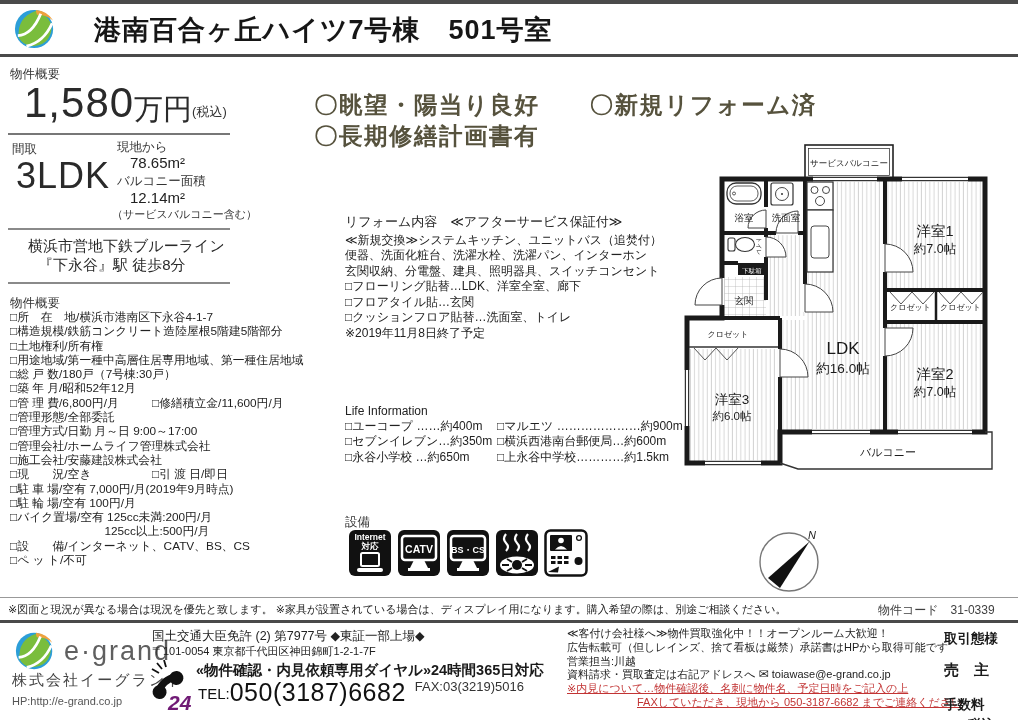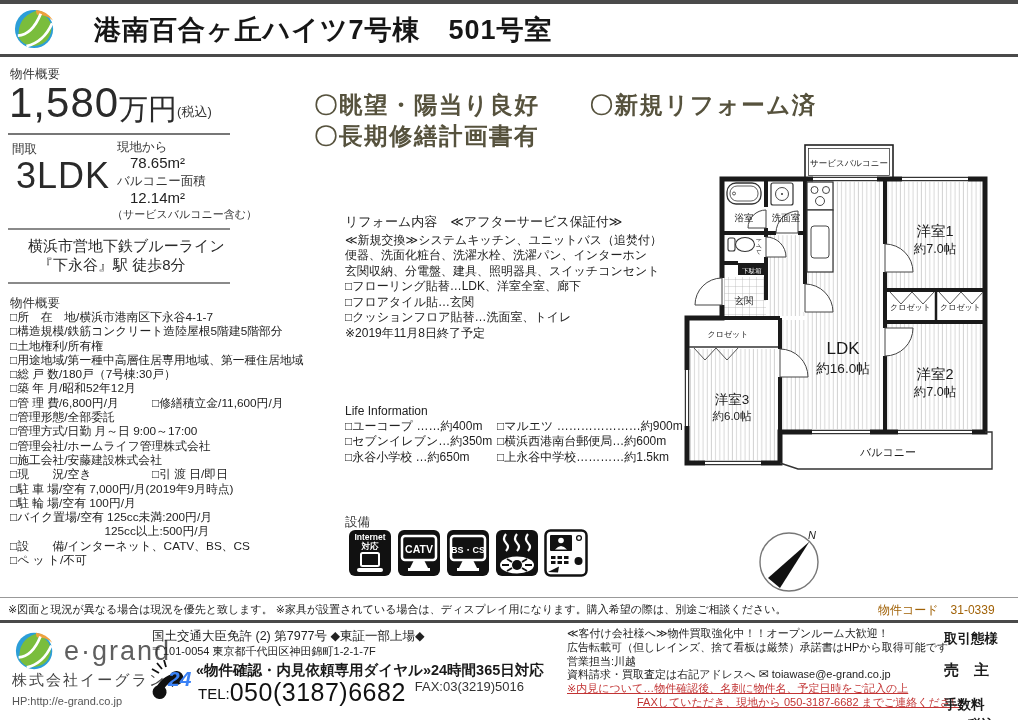--- a/index.html
+++ b/index.html
@@ -3,49 +3,49 @@
 <meta charset="utf-8">
 <style>
   * { margin:0; padding:0; box-sizing:border-box; }
   body { font-family:"Liberation Sans","DejaVu Sans",sans-serif; background:#e8e8e8; }
   .page { position:relative; width:1018px; height:720px; background:#fff; overflow:hidden; color:#222; margin:0 auto; }
   .abs { position:absolute; }
   .top-line { position:absolute; left:0; top:0; width:1018px; height:4px; background:#4a4a4a; }
   .header-line { position:absolute; left:0; top:54px; width:1018px; height:3px; background:#4a4a4a; }
   .title { position:absolute; left:94px; top:12px; font-size:27px; font-weight:bold; letter-spacing:1px; color:#161616; white-space:nowrap; }
   .small-label { font-size:12.5px; color:#333; }
-  .price-line { position:absolute; left:9px; top:82px; display:flex; align-items:flex-end; white-space:nowrap; }
+  .price-line { position:absolute; left:24px; top:82px; display:flex; align-items:flex-end; white-space:nowrap; }
   .price-num { font-size:42px; color:#2a2a2a; letter-spacing:1px; line-height:1; }
   .price-unit { font-size:29px; color:#2a2a2a; line-height:1.05; }
   .price-tax { font-size:13px; color:#333; margin-bottom:3px; }
   .rule { position:absolute; background:#8a8a8a; }
   .madori-value { position:absolute; left:16px; top:155px; font-size:36px; color:#2a2a2a; letter-spacing:1px; }
   .mid-val { font-size:15px; color:#222; }
   .access { font-size:15px; color:#2a2a2a; white-space:nowrap; }
   .ov-list { position:absolute; left:10px; top:310px; width:335px; font-size:11.8px; line-height:14.3px; color:#222; white-space:nowrap; }
   .ov-l.w { display:inline-block; width:142px; }
   .catch { position:absolute; left:314px; top:90px; font-size:23.5px; font-weight:600; color:#56523d; letter-spacing:1.5px; line-height:31px; white-space:nowrap; }
   .reform { position:absolute; left:345px; top:214px; font-size:12px; color:#222; line-height:15.5px; white-space:nowrap; }
   .reform .rtitle { font-size:13px; margin-bottom:3px; }
   .life { position:absolute; left:345px; top:404px; font-size:12px; color:#222; line-height:15.2px; white-space:nowrap; }
   .life .l { display:inline-block; width:152px; }
   .fac-title { position:absolute; left:345px; top:514px; }
   .fac-icons { position:absolute; left:348px; top:529px; display:flex; gap:5px; }
   .disc-bar { position:absolute; left:0; top:597px; width:1018px; border-top:1px solid #999; }
   .disc-text { position:absolute; left:8px; top:602px; font-size:11px; color:#222; white-space:nowrap; }
-  .prop-code { position:absolute; left:878px; top:602px; font-size:12px; color:#a16207; white-space:nowrap; }
+  .prop-code { position:absolute; left:878px; top:602px; font-size:12px; color:#404040; white-space:nowrap; }
   .footer { position:absolute; left:0; top:620px; width:1018px; height:121px; border-top:3px solid #4a4a4a; border-bottom:4px solid #4a4a4a; }
   .f-logo-row { position:absolute; left:14px; top:8px; display:flex; align-items:center; }
   .f-brand { font-size:27px; color:#5f5f5f; letter-spacing:2px; margin-left:8px; }
   .f-company { position:absolute; left:12px; top:48px; font-size:15px; color:#444; letter-spacing:2px; }
   .f-hp { position:absolute; left:12px; top:72px; font-size:11px; color:#555; }
   .f-license { position:absolute; left:152px; top:5px; font-size:12.5px; color:#222; white-space:nowrap; }
   .f-addr { position:absolute; left:152px; top:21px; font-size:11px; color:#222; white-space:nowrap; }
   .f-dial { position:absolute; left:196px; top:38px; font-size:14.5px; font-weight:bold; color:#1a1a1a; white-space:nowrap; }
-  .f-24 { position:absolute; left:168px; top:44px; font-size:21px; font-weight:bold; font-style:italic; color:#3b82f6; }
+  .f-24 { position:absolute; left:168px; top:68px; font-size:21px; font-weight:bold; font-style:italic; color:#701a75; }
   .f-telrow { position:absolute; left:198px; top:56px; display:flex; align-items:flex-end; white-space:nowrap; }
   .tel-label { font-size:15px; color:#111; margin-bottom:3px; }
   .tel-number { font-size:25px; color:#111; letter-spacing:0.5px; line-height:1; }
   .fax { font-size:13px; color:#333; margin-left:9px; margin-bottom:11px; }
   .f-agent { position:absolute; left:567px; top:4px; width:380px; font-size:11px; line-height:13.8px; color:#222; white-space:nowrap; }
   .f-agent .red { color:#c23434; text-decoration:underline; }
   .f-agent .indent { padding-left:70px; }
   .f-deal { position:absolute; left:944px; top:7px; font-weight:bold; color:#1a1a1a; white-space:nowrap; }
   .f-deal .lab { font-size:13.5px; }
   .f-deal .val { font-size:15px; }

